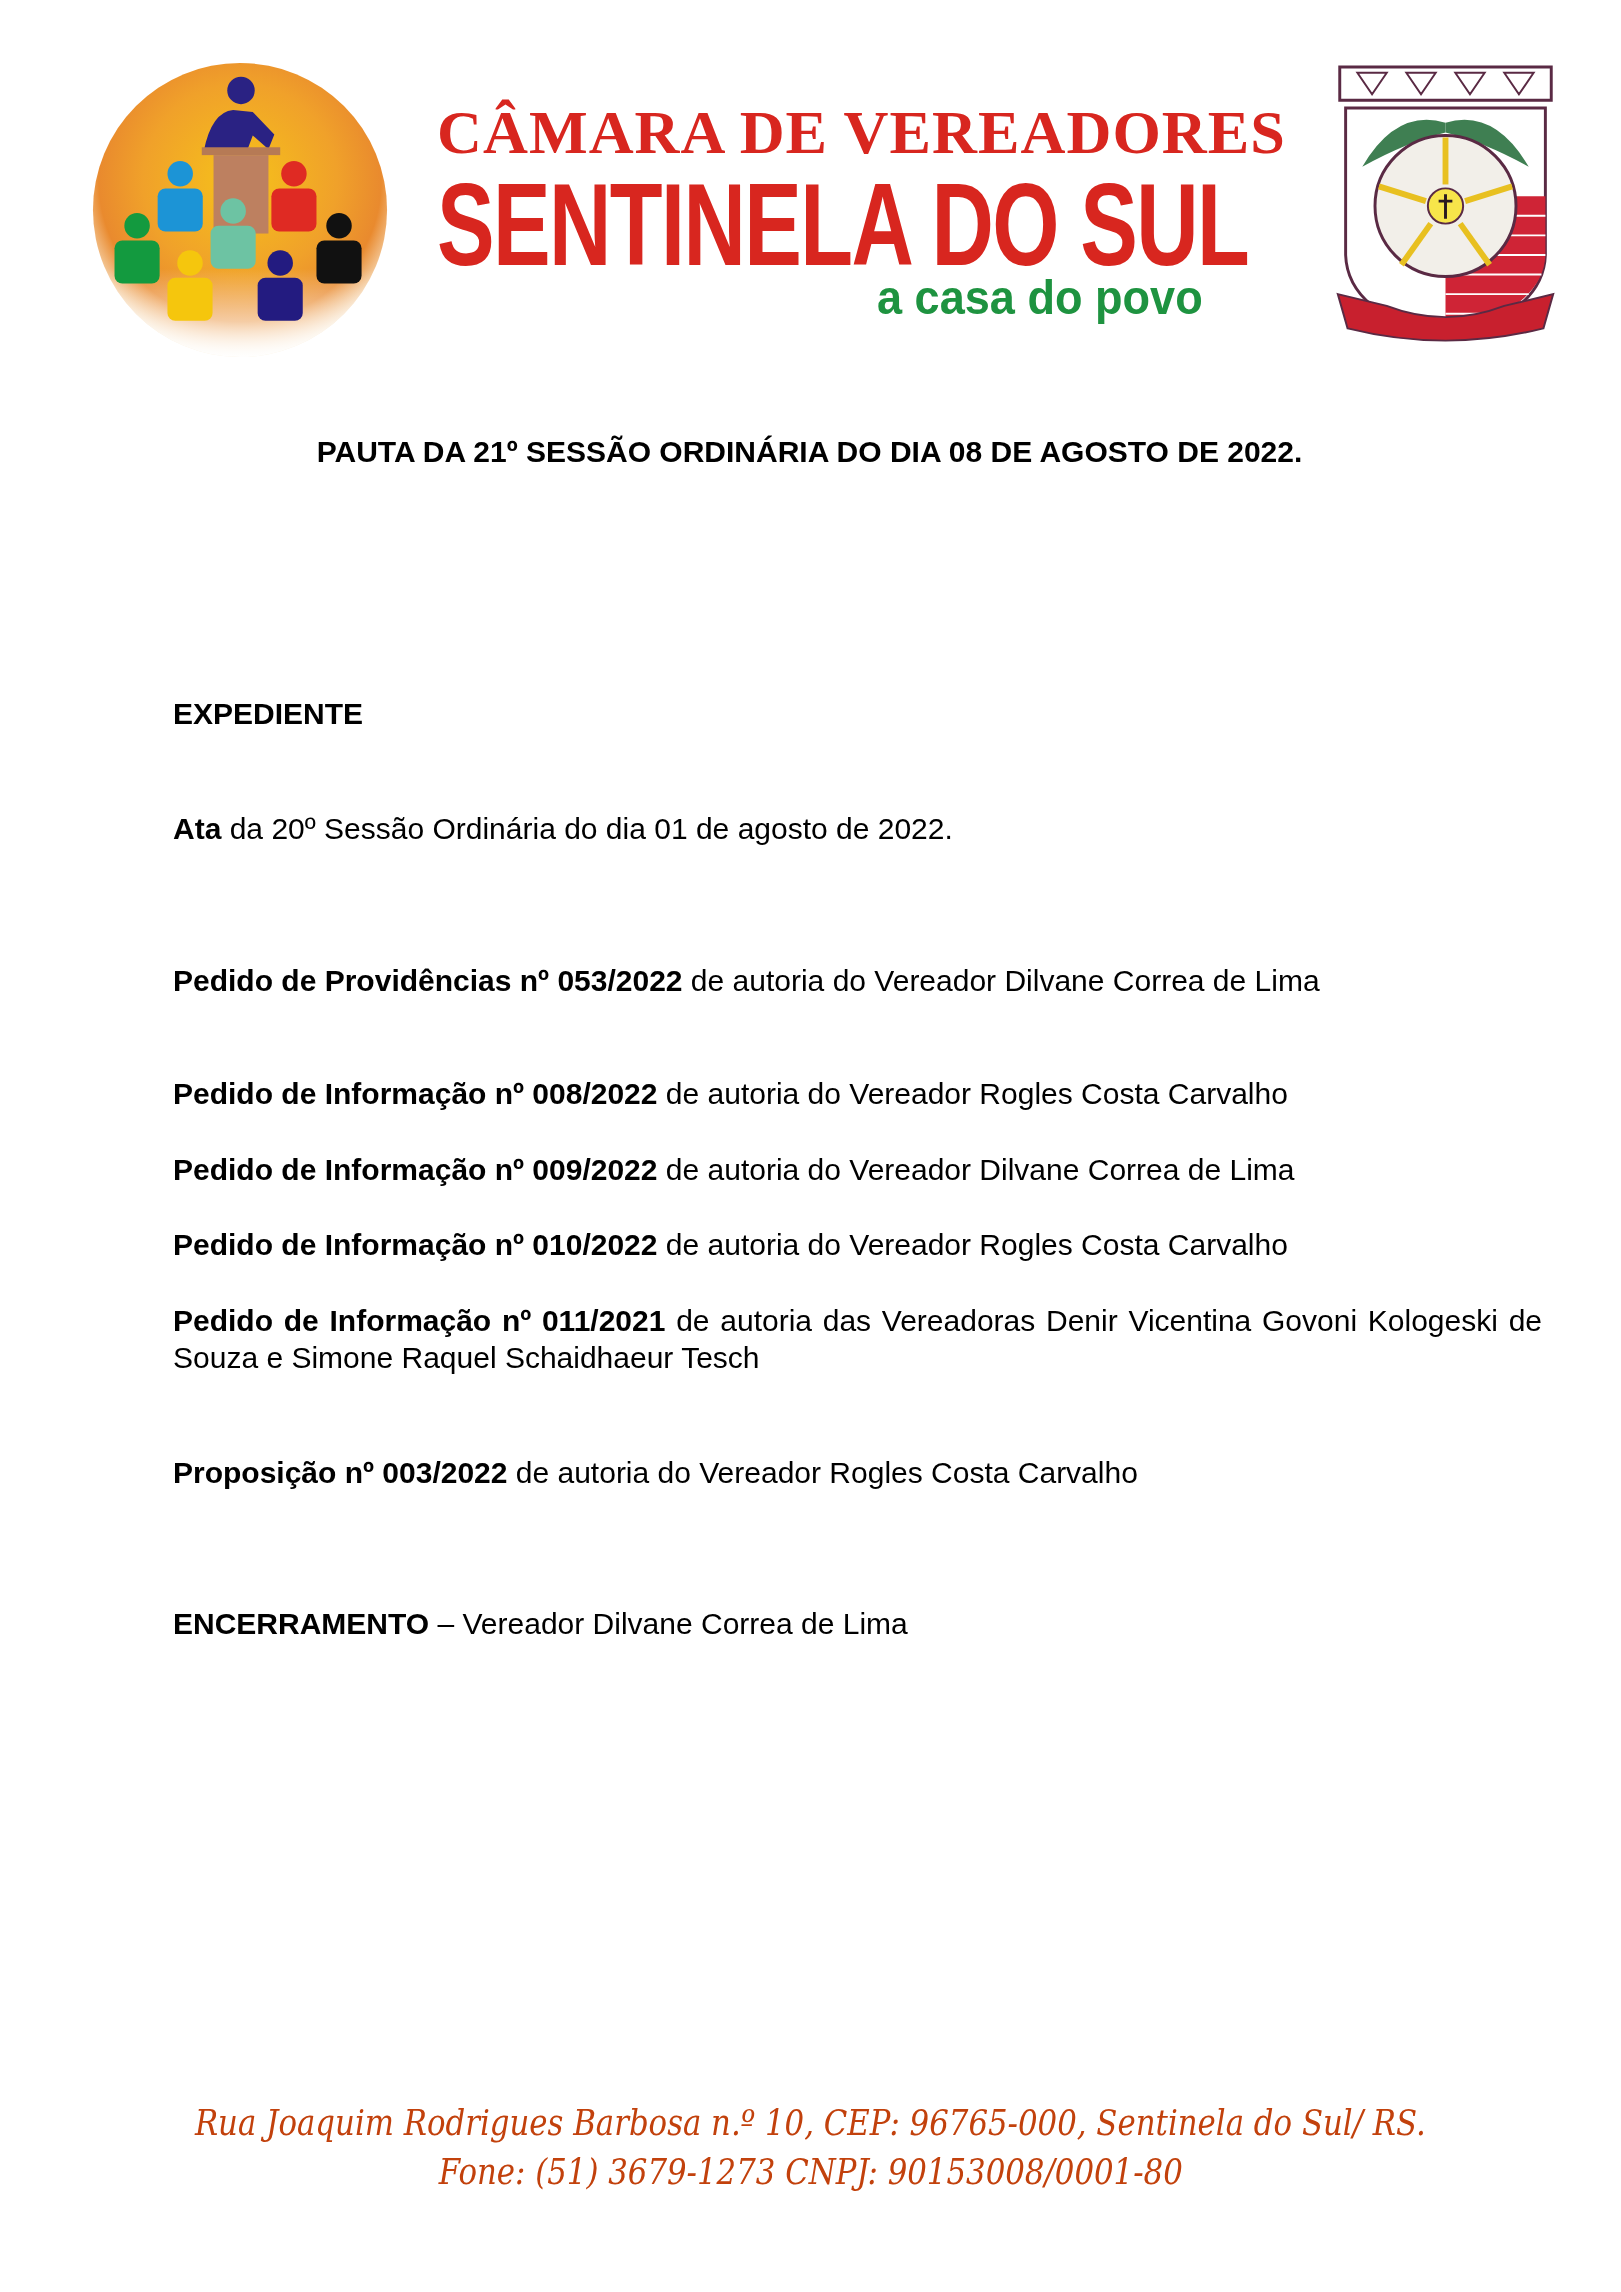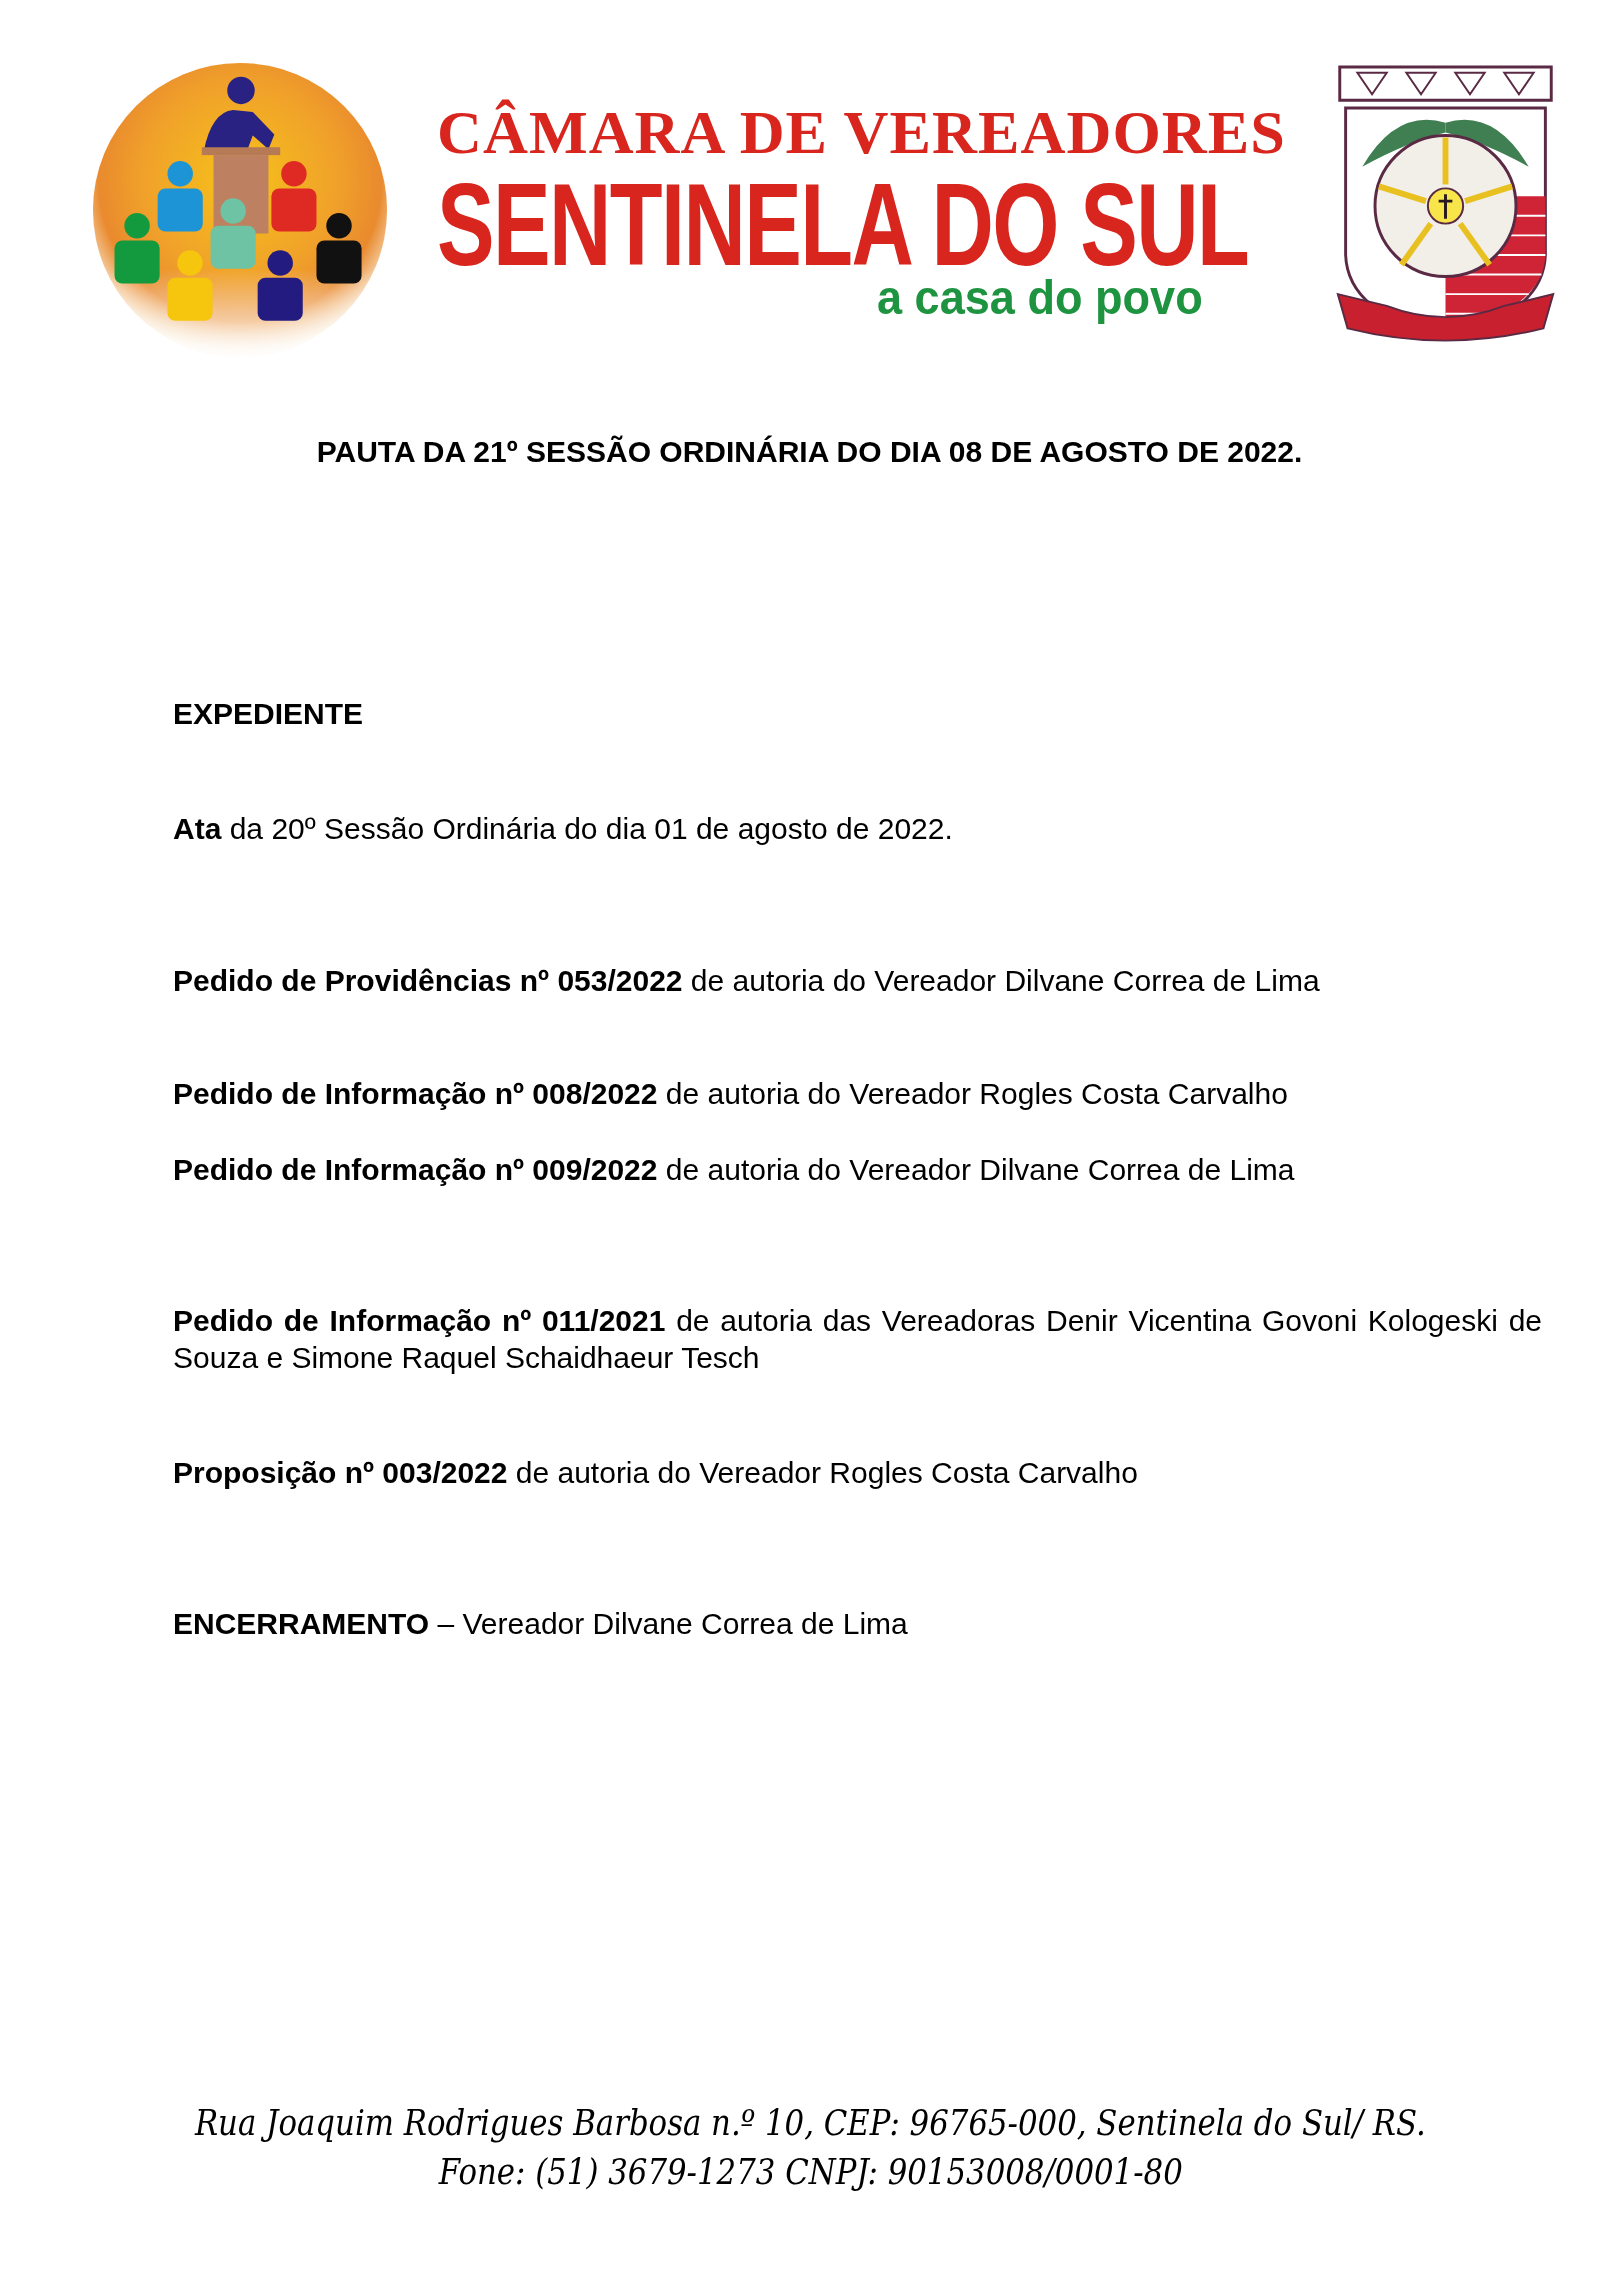--- a/index.html
+++ b/index.html
@@ -16,21 +16,21 @@
 
   
   .doc-title { position:absolute; left:0; width:1725px; top:435px; text-align:center; font-weight:bold; font-size:30px; white-space:nowrap; }
 
   
   .para { position:absolute; left:173px; width:1369px; font-size:30px; line-height:37px; }
   .para b { font-weight:bold; }
   .justify { text-align:justify; text-align-last:left; }
 
   
-  .footer { position:absolute; left:0; width:1621px; text-align:center; font-family:"DejaVu Serif", serif; font-style:italic; font-size:35px; color:#000000; white-space:nowrap; }
+  .footer { position:absolute; left:0; width:1621px; text-align:center; font-family:"DejaVu Serif", serif; font-style:italic; font-size:35px; color:#c2410c; white-space:nowrap; }
   .footer span { display:inline-block; transform:scaleX(0.88); }
 </style>
 </head>
 <body>
 
 <div class="page">
 
   <div class="logo-left">
     <svg width="309" height="299" viewBox="0 0 315 305">
       <defs>
@@ -118,20 +118,21 @@
   <p class="para" style="top:695px;margin:0"><b>EXPEDIENTE</b><span></span></p>
 
   <p class="para" style="top:810px;margin:0"><b>Ata</b><span> da 20º Sessão Ordinária do dia 01 de agosto de 2022.</span></p>
 
   <p class="para" style="top:962px;margin:0"><b>Pedido de Providências nº 053/2022</b><span> de autoria do Vereador Dilvane Correa de Lima</span></p>
 
   <p class="para" style="top:1075px;margin:0"><b>Pedido de Informação nº 008/2022</b><span> de autoria do Vereador Rogles Costa Carvalho</span></p>
 
   <p class="para" style="top:1151px;margin:0"><b>Pedido de Informação nº 009/2022</b><span> de autoria do Vereador Dilvane Correa de Lima</span></p>
 
+  <p class="para" style="top:1226px;margin:0"><b>Pedido de Informação nº 010/2022</b><span> de autoria do Vereador Rogles Costa Carvalho</span></p>
 
   <p class="para justify" style="top:1302px;margin:0"><b>Pedido de Informação nº 011/2021</b><span> de autoria das Vereadoras Denir Vicentina Govoni Kologeski de Souza e Simone Raquel Schaidhaeur Tesch</span></p>
 
   <p class="para" style="top:1454px;margin:0"><b>Proposição nº 003/2022</b><span> de autoria do Vereador Rogles Costa Carvalho</span></p>
 
   <p class="para" style="top:1605px;margin:0"><b>ENCERRAMENTO</b><span> – Vereador Dilvane Correa de Lima</span></p>
 
   <div class="footer" style="top:2103px"><span>Rua Joaquim Rodrigues Barbosa n.º 10, CEP: 96765-000,  Sentinela do Sul/ RS.</span></div>
   <div class="footer" style="top:2152px"><span>Fone: (51) 3679-1273 CNPJ: 90153008/0001-80</span></div>
 </div>

